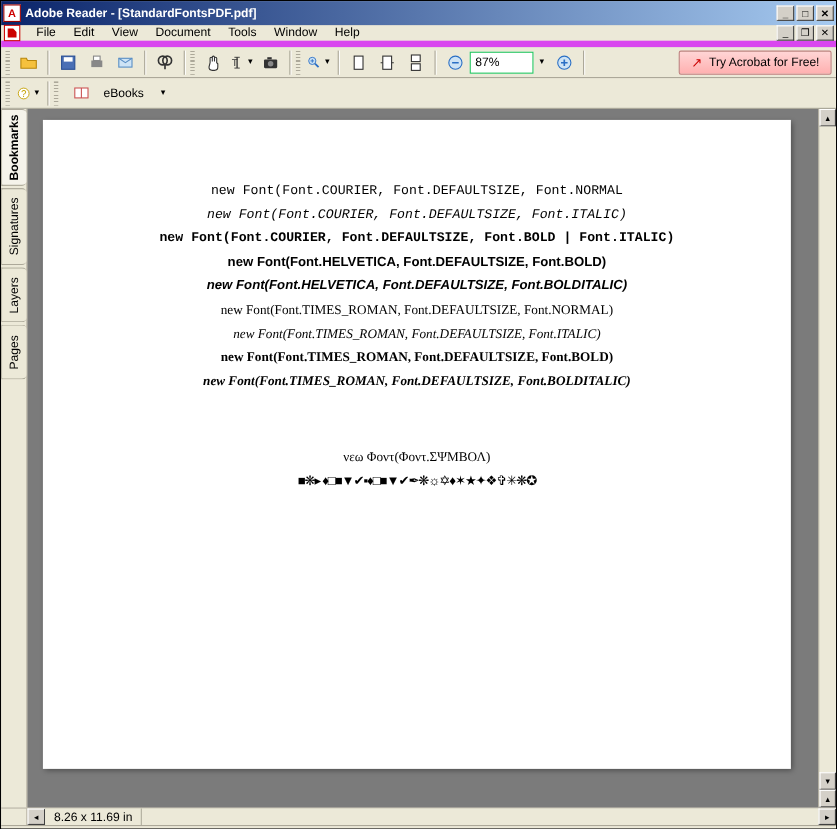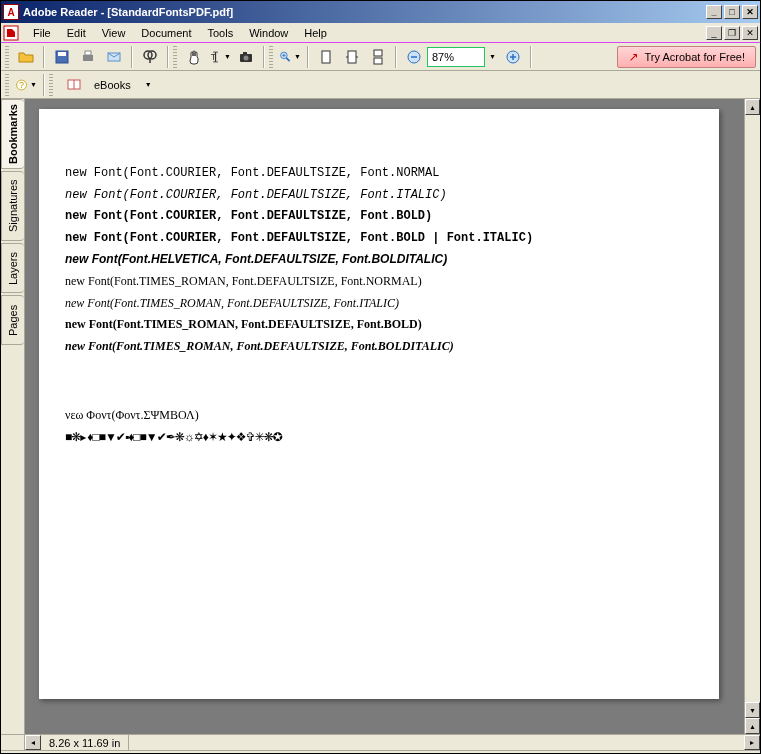--- a/index.html
+++ b/index.html
@@ -2,42 +2,42 @@
 <html><head>
 <meta charset="utf-8">
 <style>
 * { box-sizing: border-box; margin: 0; padding: 0; font-family: Tahoma, sans-serif; font-size: 11px; }
 body { width: 761px; height: 754px; background: #d4d0c8; overflow: hidden; border: 1px solid #000; }
 .titlebar { height: 22px; background: linear-gradient(to right, #0a246a, #a6caf0); display: flex; align-items: center; padding: 0 2px; color: #fff; font-weight: bold; }
 .titlebar-icon { width: 16px; height: 16px; background: #fff; border: 1px solid #900; margin-right: 4px; display: flex; align-items: center; justify-content: center; color: #c00; font-size: 10px; font-weight: bold; }
 .titlebar-text { flex: 1; }
 .win-controls { display: flex; gap: 2px; }
 .win-btn { width: 16px; height: 14px; background: #d4d0c8; border: 1px solid #fff; border-right-color: #404040; border-bottom-color: #404040; display: flex; align-items: center; justify-content: center; font-size: 9px; font-family: Arial; color: #000; cursor: pointer; }
-.menubar { height: 20px; background: #ece9d8; display: flex; align-items: center; padding: 0 2px; border-bottom: 1px solid #d946ef; }
+.menubar { height: 20px; background: #ece9d8; display: flex; align-items: center; padding: 0 2px; border-bottom: 6px solid #d946ef; }
 .menubar-icon { width: 16px; height: 16px; margin-right: 6px; display: flex; align-items: center; justify-content: center; }
 .menu-item { padding: 2px 8px; cursor: pointer; }
 .mdi-controls { margin-left: auto; display: flex; gap: 2px; }
 .toolbar-rows { background: #ece9d8; }
 .toolbar { height: 28px; display: flex; align-items: center; padding: 2px 4px; border-bottom: 1px solid #aca899; }
 .toolbar-sep { width: 2px; height: 22px; border-left: 1px solid #aca899; border-right: 1px solid #fff; margin: 0 4px; }
 .grip { width: 4px; height: 22px; margin-right: 4px; background: repeating-linear-gradient(to bottom, #aca899 0, #aca899 1px, transparent 1px, transparent 3px); cursor: move; }
 .tb-btn { width: 24px; height: 24px; display: flex; align-items: center; justify-content: center; cursor: pointer; border: 1px solid transparent; margin: 0 1px; }
 .tb-btn svg { width: 16px; height: 16px; }
 .dd-arrow { font-size: 7px; margin-left: 2px; color: #000; }
 .zoom-input { width: 58px; height: 20px; border: 1px solid #22c55e; background: #fff; padding: 0 4px; display: flex; align-items: center; }
 .promo { margin-left: auto; background: linear-gradient(to bottom, #ffd5d5, #ffb0b0); border: 1px solid #c08080; padding: 3px 10px; display: flex; align-items: center; gap: 6px; cursor: pointer; border-radius: 2px; }
 .promo-arrow { color: #c00; font-size: 12px; }
 .ebooks-btn { display: flex; align-items: center; gap: 12px; padding: 2px 8px; border: 1px solid transparent; cursor: pointer; }
 .content-area { position: relative; display: flex; height: 635px; }
 .side-tabs { width: 24px; background: #ece9d8; border-right: 1px solid #aca899; display: flex; flex-direction: column; }
 .side-tab { height: 70px; writing-mode: vertical-rl; transform: rotate(180deg); display: flex; align-items: center; justify-content: center; border: 1px solid #aca899; border-left: none; background: #ece9d8; cursor: pointer; font-size: 11px; margin-bottom: 2px; border-radius: 4px 0 0 4px; }
 .side-tab.active { background: #f5f3ea; font-weight: bold; }
 .doc-viewport { flex: 1; background: #7b7b7b; position: relative; overflow: hidden; }
 .page { position: absolute; left: 14px; top: 10px; width: 680px; height: 590px; background: #fff; box-shadow: 2px 2px 5px rgba(0,0,0,0.4); padding: 54px 26px; }
-.page-line { font-size: 12px; line-height: 1.8; white-space: nowrap; }
+.page-line { font-size: 12px; line-height: 1.8; white-space: nowrap; text-align: center; }
 .scroll-v { position: absolute; right: 0; top: 0; width: 16px; height: 100%; background: #ece9d8; border-left: 1px solid #aca899; }
 .scroll-v-btn { height: 16px; background: #d4d0c8; border: 1px solid #fff; border-right-color:#404040; border-bottom-color:#404040; display:flex; align-items:center; justify-content:center; font-size:8px; cursor:pointer; }
 .scroll-track { background: #ece9d8; }
 .scroll-h { height: 16px; background: #ece9d8; display: flex; border-top: 1px solid #aca899; }
 .scroll-h-btn { width: 16px; background: #d4d0c8; border: 1px solid #fff; border-right-color:#404040; border-bottom-color:#404040; display:flex; align-items:center; justify-content:center; font-size:8px; cursor:pointer; }
 .page-dim { padding: 0 8px; display: flex; align-items: center; background: #ece9d8; border-right: 1px solid #aca899; }
 .statusbar { height: 24px; background: #ece9d8; border-top: 1px solid #aca899; display: flex; align-items: center; padding: 0 4px; }
 .nav-group { display: flex; align-items: center; gap: 2px; }
 .nav-btn { width: 20px; height: 18px; display: flex; align-items: center; justify-content: center; cursor: pointer; border: 1px solid transparent; font-size:10px; }
 .page-input { width: 80px; height: 18px; border: 1px solid #7f9db9; background: #fff; text-align: center; padding: 1px; margin: 0 4px; }
@@ -216,22 +216,22 @@
     <div class="side-tab active">Bookmarks</div>
     <div class="side-tab">Signatures</div>
     <div class="side-tab" style="height:50px;">Layers</div>
     <div class="side-tab" style="height:50px;">Pages</div>
   </div>
   <div class="doc-viewport">
     <div class="page" id="pdf-page">
       <div class="watermark"></div>
     <div class="page-line" style="font-family:'Courier New',monospace;">new Font(Font.COURIER, Font.DEFAULTSIZE, Font.NORMAL</div>
         <div class="page-line" style="font-family:'Courier New',monospace; font-style:italic;">new Font(Font.COURIER, Font.DEFAULTSIZE, Font.ITALIC)</div>
-        <div class="page-line" style="font-family:'Courier New',monospace; font-weight:bold;">new Font(Font.COURIER, Font.DEFAULTSIZE, Font.BOLD)</div>
         <div class="page-line" style="font-family:'Courier New',monospace; font-weight:bold; ">new Font(Font.COURIER, Font.DEFAULTSIZE, Font.BOLD | Font.ITALIC)</div>
+        <div class="page-line" style="font-family:Arial,Helvetica,sans-serif; font-weight:bold;">new Font(Font.HELVETICA, Font.DEFAULTSIZE, Font.BOLD)</div>
         <div class="page-line" style="font-family:Arial,Helvetica,sans-serif; font-weight:bold; font-style:italic;">new Font(Font.HELVETICA, Font.DEFAULTSIZE, Font.BOLDITALIC)</div>
         <div class="page-line" style="font-family:'Times New Roman',serif;">new Font(Font.TIMES_ROMAN, Font.DEFAULTSIZE, Font.NORMAL)</div>
         <div class="page-line" style="font-family:'Times New Roman',serif; font-style:italic;">new Font(Font.TIMES_ROMAN, Font.DEFAULTSIZE, Font.ITALIC)</div>
         <div class="page-line" style="font-family:'Times New Roman',serif; font-weight:bold;">new Font(Font.TIMES_ROMAN, Font.DEFAULTSIZE, Font.BOLD)</div>
         <div class="page-line" style="font-family:'Times New Roman',serif; font-weight:bold; font-style:italic;">new Font(Font.TIMES_ROMAN, Font.DEFAULTSIZE, Font.BOLDITALIC)</div>
         <div class="page-line" style="font-family:'Times New Roman',serif;margin-top:48px;">νεω Φοντ(Φοντ.ΣΨΜΒΟΛ)</div>
         <div class="page-line" style="font-family:serif; letter-spacing:-1px;">■❋▸ ♦□■▼✔▪♦□■▼✔✒❋☼✡♦✶★✦❖✞✳❋✪</div>
       </div>
     <div class="scroll-v">
       <div class="scroll-v-btn">▴</div>

